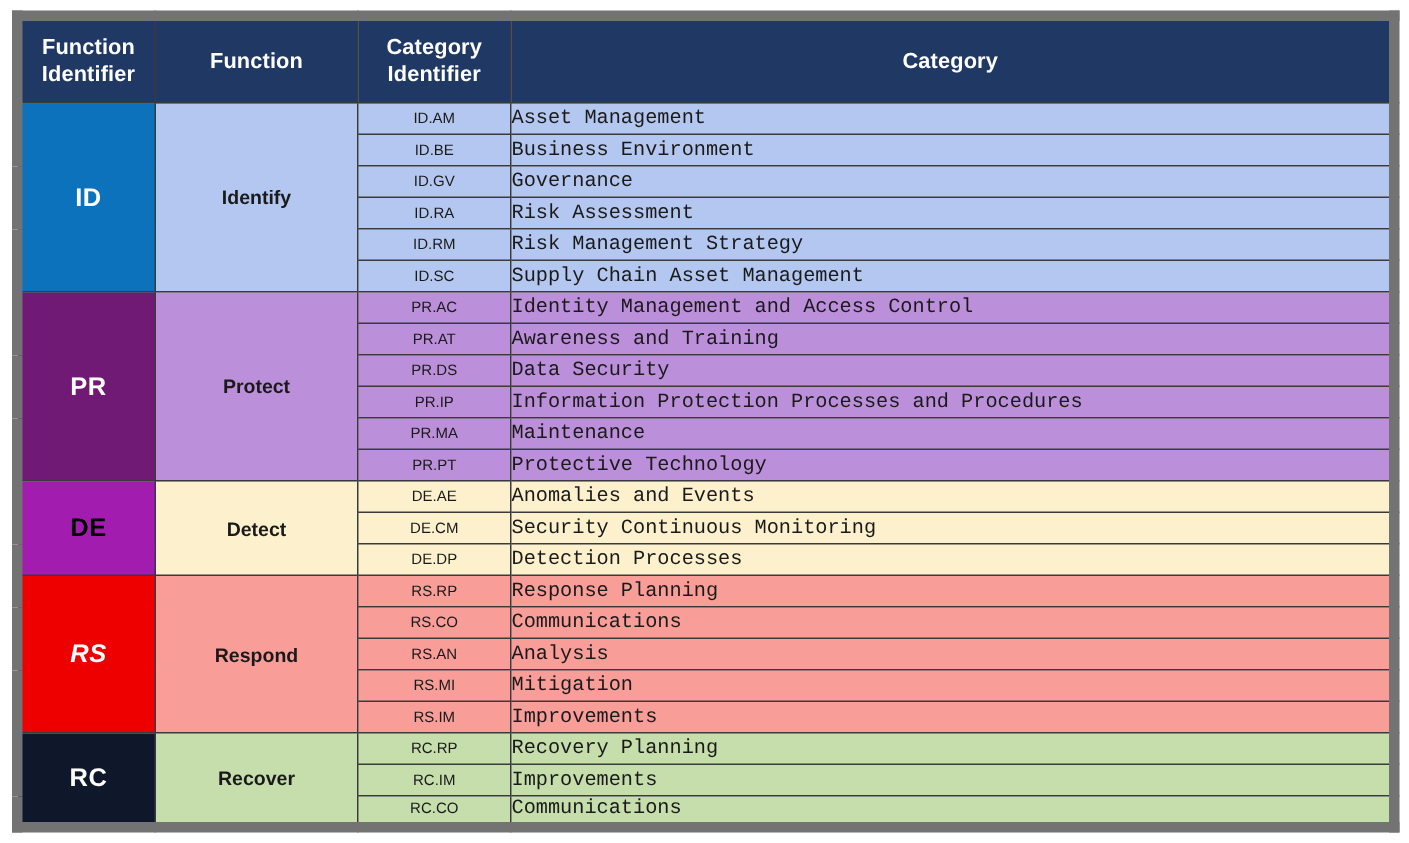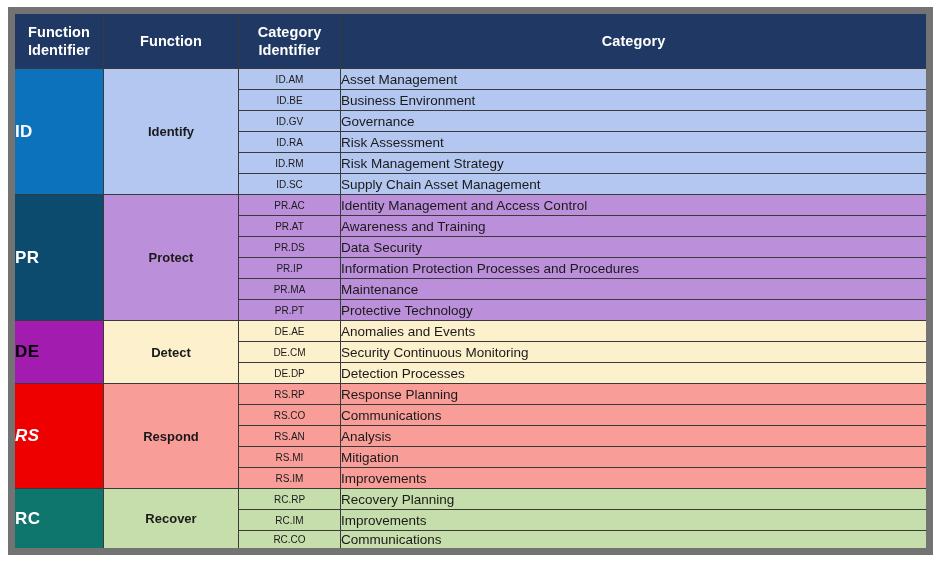--- a/index.html
+++ b/index.html
@@ -51,21 +51,21 @@
     font-weight: bold;
     font-size: 14.5px;
     line-height: 1.25;
     text-align: center;
     height: 58px;
     letter-spacing: .1px;
   }
 
   
   td.fid {
-    text-align: left;
+    text-align: center;
     font-weight: bold;
     font-size: 17px;
     letter-spacing: .4px;
   }
 
   
   td.fn {
     text-align: center;
     font-weight: bold;
     font-size: 13px;
@@ -80,28 +80,29 @@
     height: 21px;
   }
 
   
   td.cat {
     text-align: left;
     font-size: 13.5px;
     color: #1a1a1a;
     padding-left: 6px;
     height: 21px;
+    font-family: Liberation Mono, monospace;
   }
 
   
   .fid-ID { background: #0C72BC; color: #ffffff; }
-  .fid-PR { background: #0c4a6e; color: #ffffff; }
+  .fid-PR { background: #701a75; color: #ffffff; }
   .fid-DE { background: #a21caf; color: #000000; }
   .fid-RS { background: #EE0000; color: #ffffff; font-style: italic; }
-  .fid-RC { background: #0f766e; color: #ffffff; }
+  .fid-RC { background: #0f172a; color: #ffffff; }
 
   .row-ID { background: #B4C7F0; }
   .row-PR { background: #BC8FDB; }
   .row-DE { background: #FCF0CD; }
   .row-RS { background: #F99D99; }
   .row-RC { background: #C6DDAC; }
 </style>
 </head>
 <body>
 

